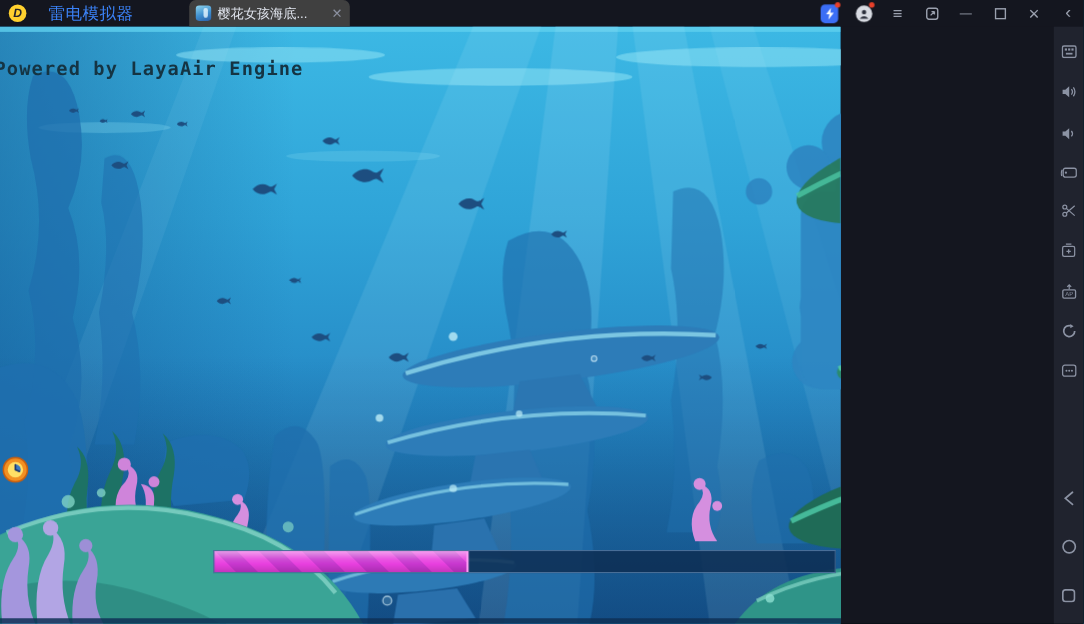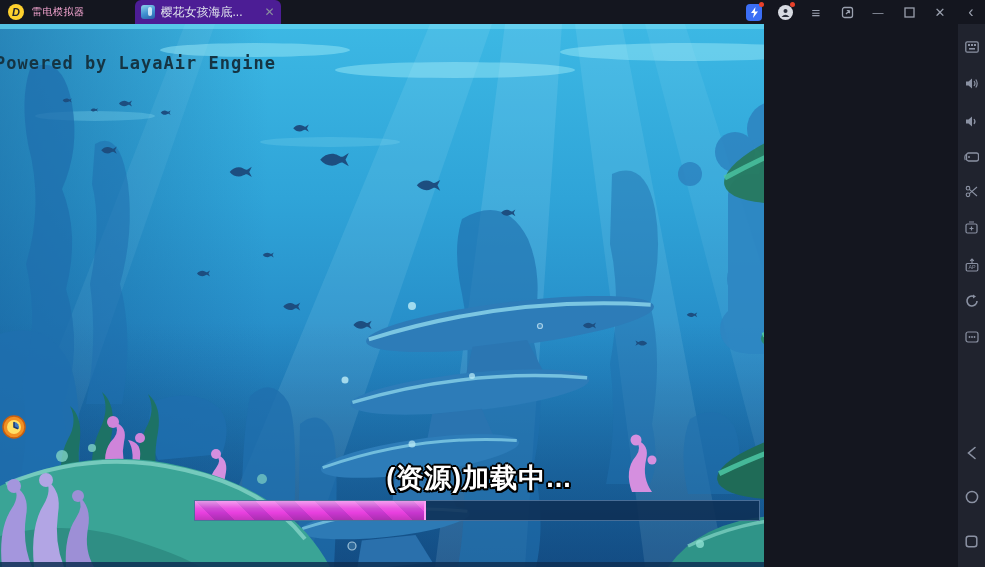--- a/index.html
+++ b/index.html
@@ -6,22 +6,22 @@
   html,body { width:985px; height:567px; overflow:hidden; background:#000;
     font-family:"Liberation Sans", sans-serif; }
   .stage { position:relative; width:985px; height:567px; background:#14161f; }
 
   
   .titlebar { position:absolute; left:0; top:0; width:985px; height:24px;
     background:#14161f; display:flex; align-items:center; z-index:30; }
   .ld-logo { width:16px; height:16px; border-radius:50%; background:#ffd12e;
     margin-left:8px; display:flex; align-items:center; justify-content:center;
     font-size:11px; font-weight:bold; color:#23242c; font-style:italic; }
-  .app-name { color:#f9a8d4; font-size:10px; margin-left:8px; letter-spacing:.5px; }
-  .tab { margin-left:50px; height:24px; width:146px; background:#4c1d95;
+  .app-name { color:#3b82f6; font-size:15px; margin-left:20px; letter-spacing:.5px; }
+  .tab { margin-left:50px; height:24px; width:146px; background:#404040;
     border-radius:6px 6px 0 0; display:flex; align-items:center; padding:0 6px; }
   .tab-icon { width:14px; height:14px; border-radius:3px;
     background:linear-gradient(160deg,#8fd4ec 0%,#3e8fd0 55%,#2a5fa8 100%);
     position:relative; overflow:hidden; flex:none; }
   .tab-icon::after { content:''; position:absolute; left:7px; top:2px; width:4px;
     height:9px; background:#e8f6ff; border-radius:2px; opacity:.8; }
   .tab-title { color:#dfe3ec; font-size:12px; margin-left:6px; white-space:nowrap;
     overflow:hidden; flex:1; }
   .tab-close { color:#8a8f9e; font-size:12px; margin-left:4px; cursor:pointer; }
   .tb-controls { margin-left:auto; display:flex; align-items:center; gap:15px;
@@ -340,21 +340,20 @@
 
     <div class="clock-float">
       <svg width="24" height="24" viewBox="0 0 24 24">
         <circle cx="12" cy="12" r="11" fill="#f29022" stroke="#c85f10" stroke-width="1.5"></circle>
         <circle cx="12" cy="12" r="7" fill="#ffe066"></circle>
         <path d="M12 7 A5 5 0 0 1 16.5 14 L12 12 Z" fill="#3a77c2"></path>
         <path d="M12 12 L12 7.5 M12 12 L15.5 13.5" stroke="#1e3a6e" stroke-width="1.6" stroke-linecap="round" fill="none"></path>
       </svg>
     </div>
 
-    <div class="loading-text">(资源)加载中...</div>
 
     <div class="progress-track">
       <div class="progress-fill" style="width: 41%; background: repeating-linear-gradient(45deg, rgb(232, 63, 223) 0px, rgb(232, 63, 223) 14px, rgb(200, 54, 207) 14px, rgb(200, 54, 207) 28px);"></div>
     </div>
   </div>
 
   <div class="sidebar">
 
     <div class="sb-item" style="top:12px;">
       <svg width="14" height="12" viewBox="0 0 14 12">

